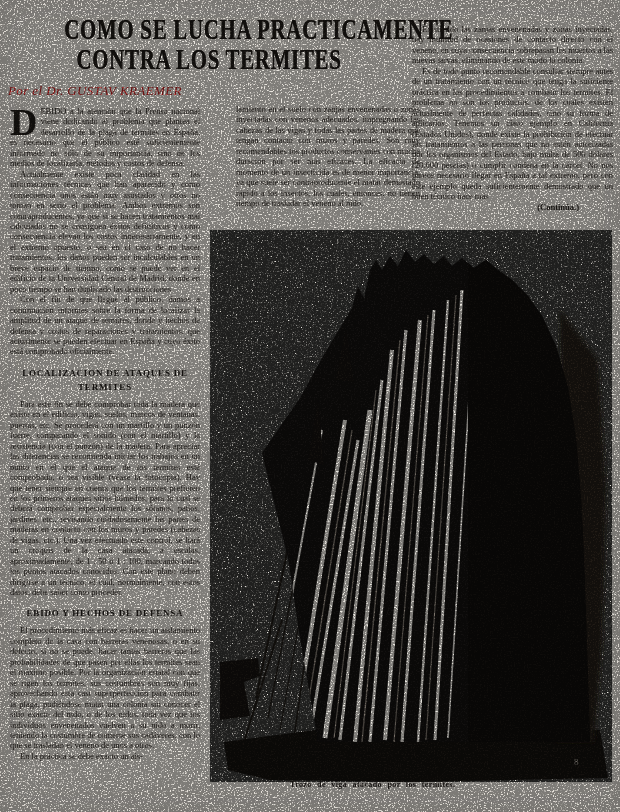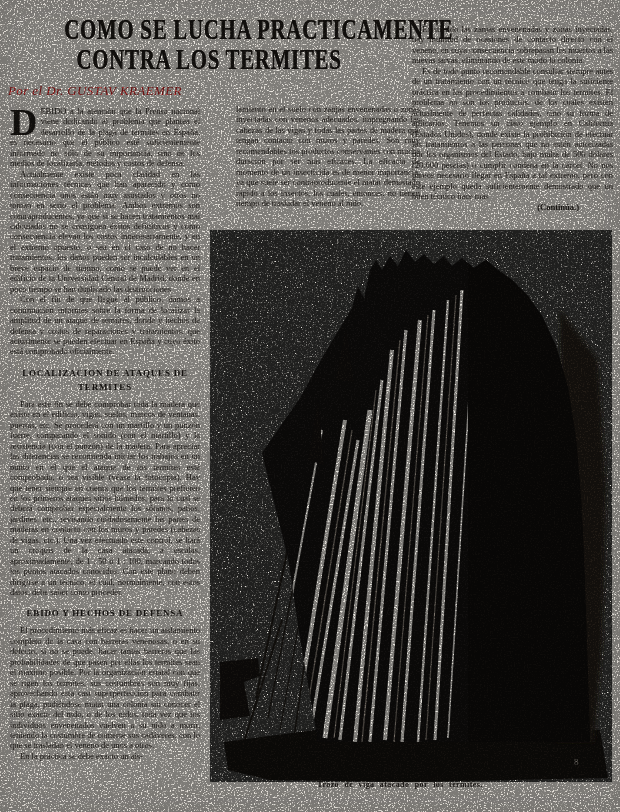--- a/index.html
+++ b/index.html
@@ -43,21 +43,21 @@
     margin:9px 6px 5px 6px;text-align:center;
     font-size:9px;font-weight:bold;letter-spacing:.8px;line-height:14px;
     color:#211d19;
   }
   .continua{text-align:right;padding-right:34px;font-size:8.6px;font-weight:bold;}
   
   .photo{position:absolute;left:210px;top:230px;width:402px;height:552px;margin:0;z-index:1;}
   .photo svg{display:block;}
   .caption{
     position:absolute;left:290px;top:780px;width:220px;z-index:2;
-    text-align:center;font-weight:bold;font-size:8px;letter-spacing:.4px;
+    font-weight:bold;font-size:8px;letter-spacing:.4px;
     word-spacing:3px;color:#2a2521;
   }
   .pagenum{
     position:absolute;left:574px;top:757px;z-index:3;
     font-size:9px;color:#9b958c;font-family:"Liberation Serif",serif;
   }
   
   .grain-overlay{position:absolute;left:0;top:0;z-index:4;pointer-events:none;}
 </style>
 </head>

